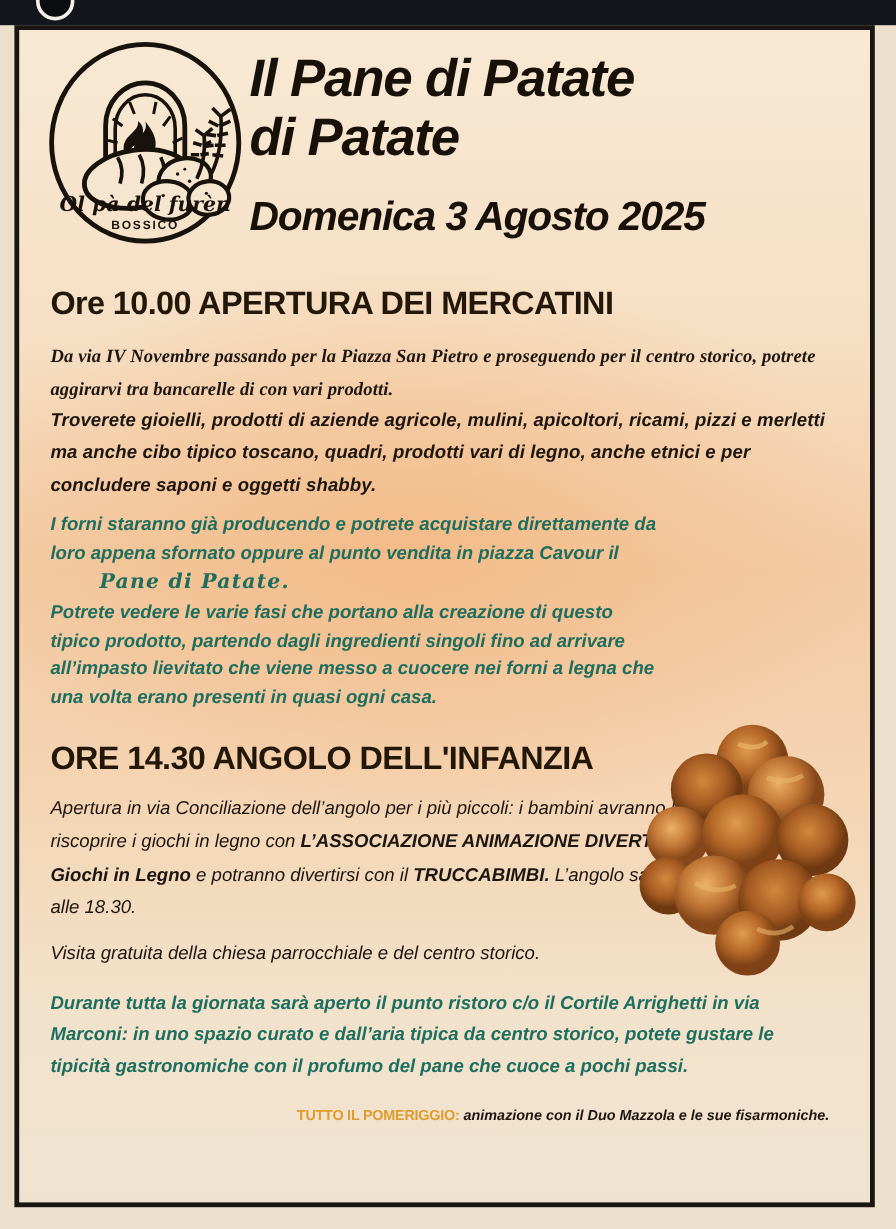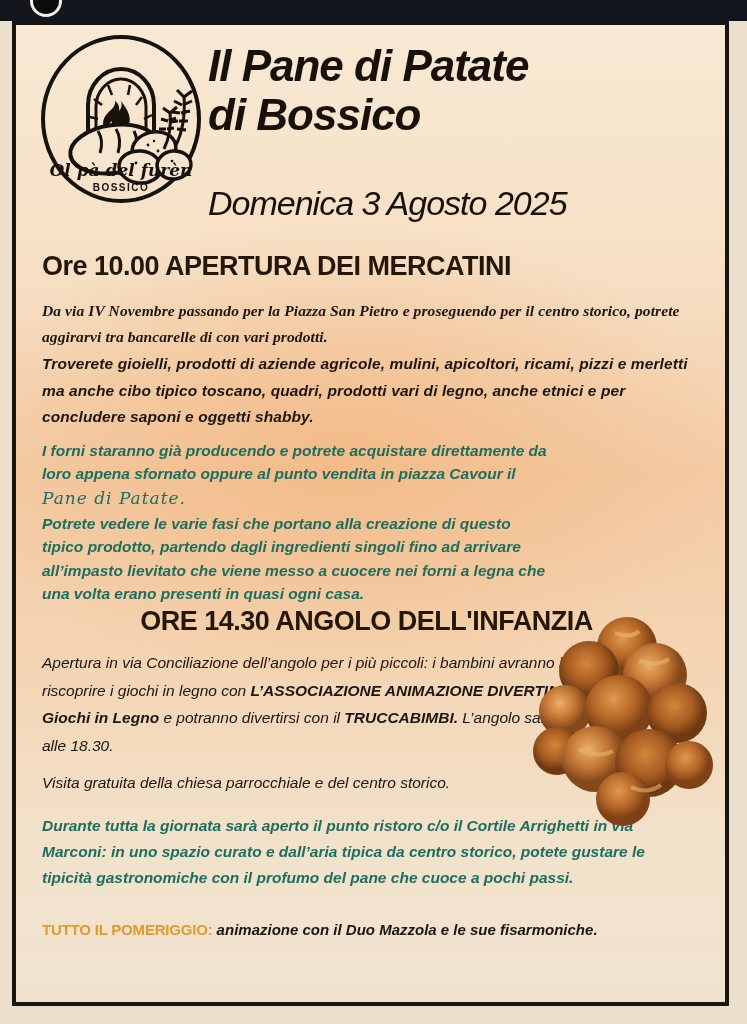--- a/index.html
+++ b/index.html
@@ -25,47 +25,47 @@
       linear-gradient(180deg,#f8e9d4 0%,#f6dfc4 26%,#f3cba4 46%,#f4d4b2 64%,#f2e2cb 84%,#efe3d0 100%);
     overflow:hidden;
   }
   .header{display:flex;padding:8px 18px 0 20px;}
   .logo-wrap{width:172px;flex:0 0 auto;}
   .title-col{flex:1;text-align:left;color:#18110a;}
   .title{
     font-size:44px;line-height:1.12;font-weight:bold;font-style:italic;
     letter-spacing:-1px;margin-top:8px;
   }
-  .date{font-size:34px;font-weight:normal;font-style:italic;margin-top:44px;letter-spacing:-1px;}
+  .date{font-size:34px;font-weight:bold;font-style:italic;margin-top:22px;letter-spacing:-1px;}
   .content{position:relative;padding:0 34px 0 26px;color:#1d1510;}
   .h-section{
     font-size:27px;font-weight:bold;color:#221709;letter-spacing:-.5px;
   }
   .h1{margin-top:28px;}
-  .h2{text-align:center;}
+  .h2{margin-top:24px;}
   .h3{margin-top:26px;}
   .body-bold{
     font-size:15.5px;font-weight:bold;font-style:italic;line-height:1.72;
     margin-top:13px;letter-spacing:.1px;
   }
   .body-reg{
     font-size:15.5px;font-style:italic;line-height:1.78;margin-top:12px;
   }
   .teal{color:#1e6e5f;}
   .teal-block{
     font-size:15.5px;font-weight:bold;font-style:italic;line-height:1.52;
     margin-top:8px;width:505px;
   }
   .script{
-    font-family:"DejaVu Serif",serif;font-style:italic;font-weight:normal;
-    font-size:17px;letter-spacing:1px;
+    font-family:"DejaVu Serif",serif;font-style:italic;font-weight:bold;
+    font-size:17px;letter-spacing:1px;margin-left:41px;
   }
   .teal2{margin-top:16px;width:100%;line-height:1.68;}
   .visita{margin-top:10px;}
-  .afternoon{font-size:15px;font-style:italic;margin-top:30px;}
+  .afternoon{font-size:12px;font-style:italic;margin-top:20px;text-align:right;}
   .afternoon .label{color:#e09b2d;font-weight:bold;font-style:normal;letter-spacing:-.2px;}
   .afternoon .rest{color:#1d1510;font-weight:bold;}
   .bread-img{position:absolute;top:362px;right:2px;width:196px;height:216px;}
 </style>
 </head>
 <body>
 
 <div class="topbar">
   <div class="notch"></div>
 </div>
@@ -105,21 +105,21 @@
           <path d="M148 64 L156 58 M147 72 L156 68 M145 80 L154 78 M143 88 L152 88 M141 96 L150 97 M148 64 L141 57 M146 72 L138 68 M144 80 L136 79 M142 88 L134 89"></path>
           <path d="M134 80 L141 74 M133 88 L140 85 M131 96 L138 95 M134 80 L127 75 M132 88 L125 86 M130 96 L123 96"></path>
         </g>
         <text x="85" y="143" text-anchor="middle" font-size="17" font-style="italic" font-weight="bold" font-family="DejaVu Serif, serif" fill="#18120c">Ol pà del furèn</text>
         <text x="85" y="158" text-anchor="middle" font-size="10" font-weight="bold" letter-spacing="1.5" font-family="Liberation Sans, sans-serif" fill="#18120c">BOSSICO</text>
       </svg>
     </div>
     <div class="title-col">
       <div class="title">
         <div>Il Pane di Patate</div>
-        <div>di Bossico</div>
+        <div>di Patate</div>
       </div>
       <div class="date">Domenica 3 Agosto 2025</div>
     </div>
   </div>
 
   <div class="content">
     <div class="h-section h1">Ore 10.00 APERTURA DEI MERCATINI</div>
     <div class="body-bold" style="margin-top:16px;font-family:Liberation Serif, serif;">Da via IV Novembre passando per la Piazza San Pietro e proseguendo per il centro storico, potrete aggirarvi tra bancarelle di con vari prodotti.</div>
     <div class="body-bold" style="margin-top:0;">Troverete gioielli, prodotti di aziende agricole, mulini, apicoltori, ricami, pizzi e merletti ma anche cibo tipico toscano, quadri, prodotti vari di legno, anche etnici e per concludere saponi e oggetti shabby.</div>
 

